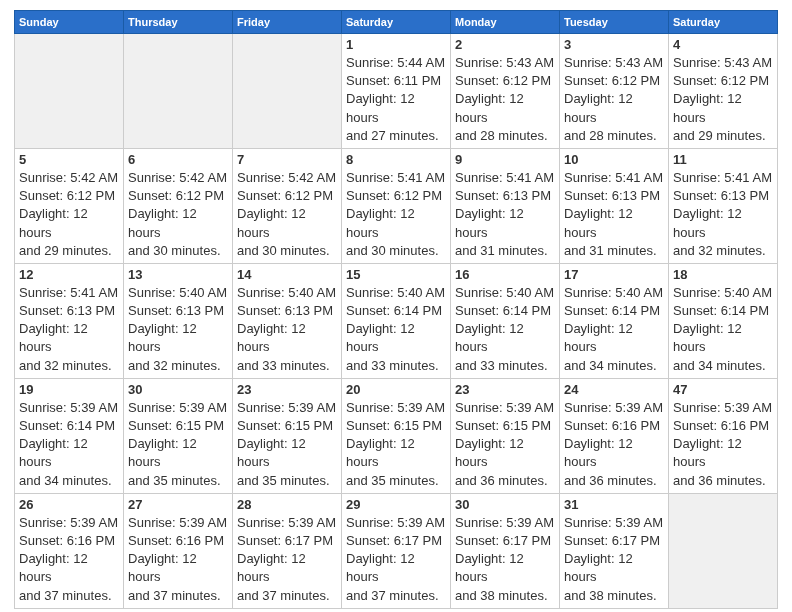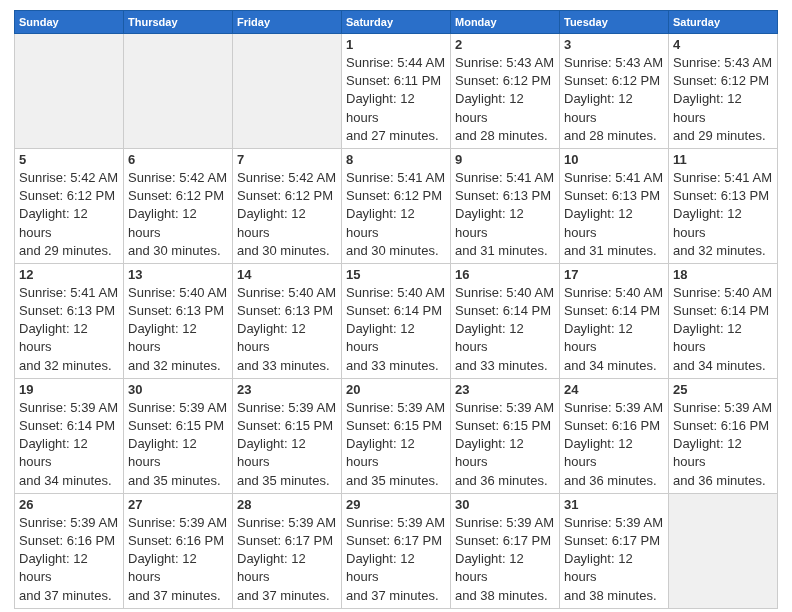--- a/index.html
+++ b/index.html
@@ -265,21 +265,21 @@
 and 36 minutes.</div>
           </td>
           <td>
             <span class="day-num">24</span>
             <div class="day-info" style="white-space: pre-line;">Sunrise: 5:39 AM
 Sunset: 6:16 PM
 Daylight: 12 hours
 and 36 minutes.</div>
           </td>
           <td>
-            <span class="day-num">25</span>
+            <span class="day-num">47</span>
             <div class="day-info" style="white-space: pre-line;">Sunrise: 5:39 AM
 Sunset: 6:16 PM
 Daylight: 12 hours
 and 36 minutes.</div>
           </td>
         </tr>
         <tr>
           <td>
             <span class="day-num">26</span>
             <div class="day-info" style="white-space: pre-line;">Sunrise: 5:39 AM

